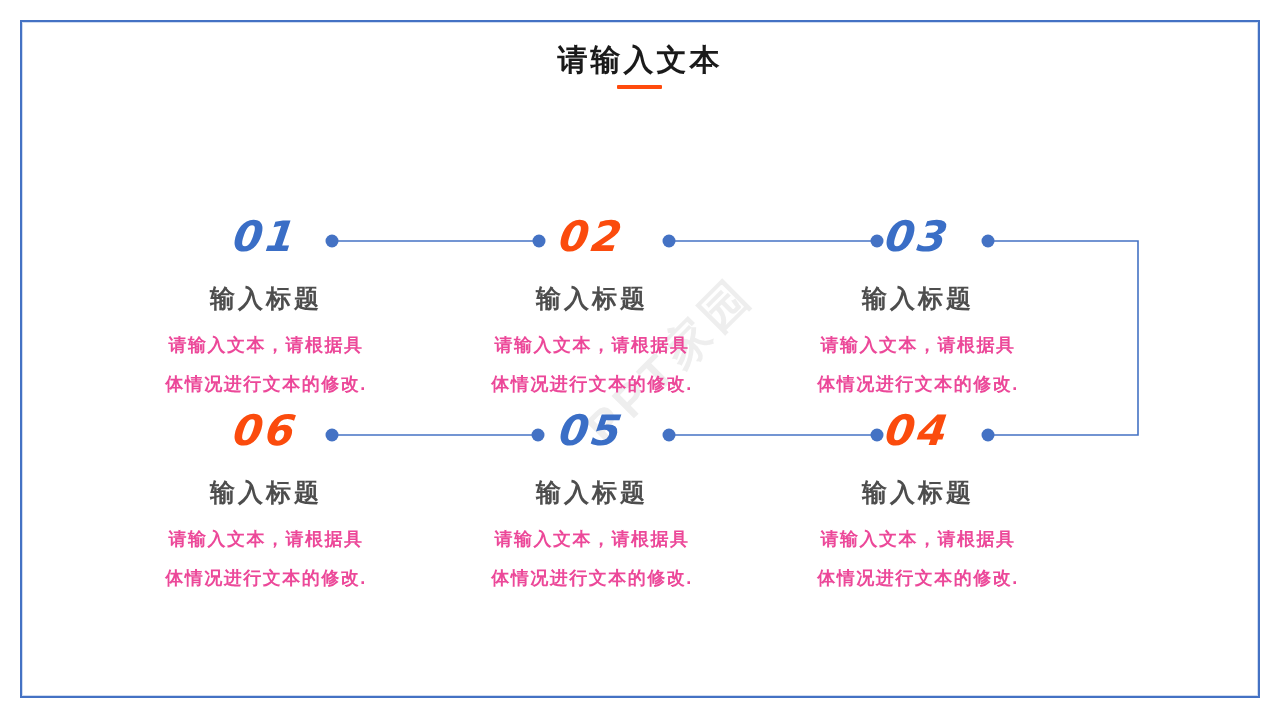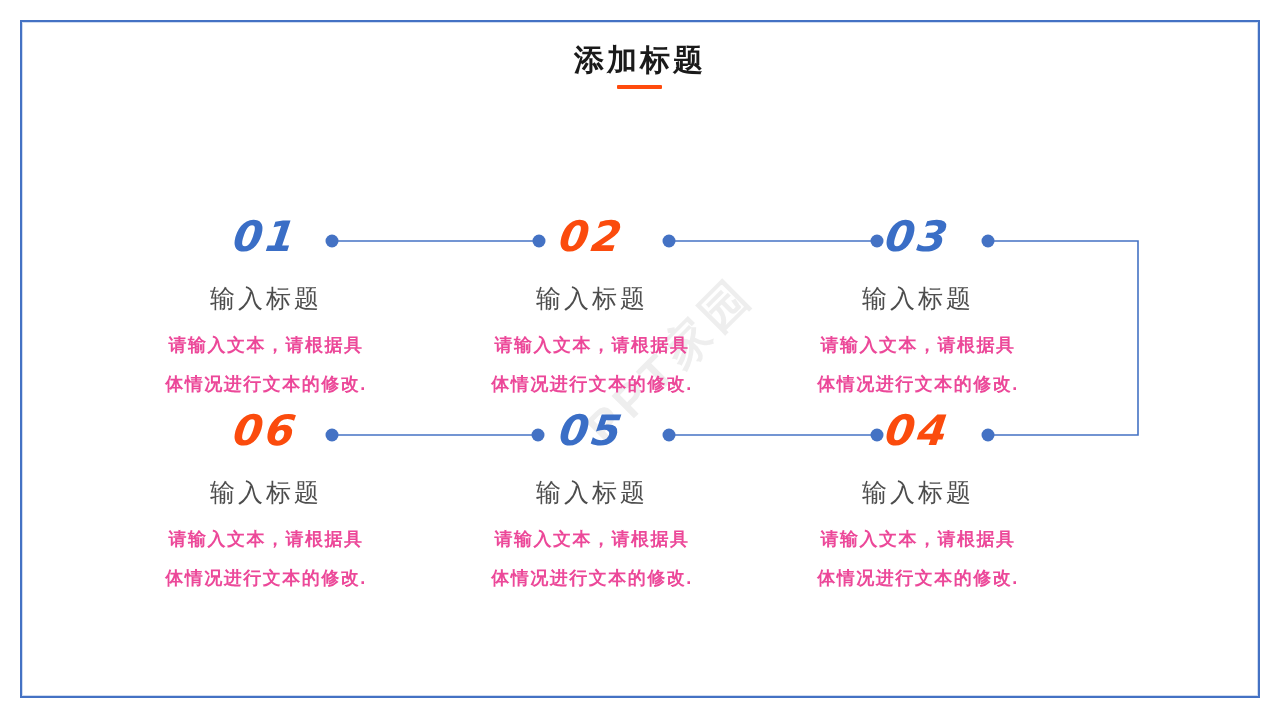--- a/index.html
+++ b/index.html
@@ -71,39 +71,39 @@
     font-style: italic;
     letter-spacing: 3px;
     height: 50px;
     line-height: 50px;
     transform: skewX(-8deg);
     font-family: "DejaVu Sans", sans-serif;
   }
   .step-heading {
     margin-top: 20px;
     font-size: 25px;
-    font-weight: normal;
+    font-weight: bold;
     letter-spacing: 3px;
     color: #4d4d4d;
   }
   .step-body {
     margin-top: 11px;
     font-size: 18px;
     line-height: 39px;
     letter-spacing: 1.5px;
     color: #ec4899;
     font-weight: bold;
   }
 </style>
 </head>
 <body>
 
 <div class="slide-border"></div>
 
-<div class="slide-title">添加标题</div>
+<div class="slide-title">请输入文本</div>
 <div class="title-underline" style="background-color: rgb(255, 75, 13);"></div>
 
 <div class="watermark">PPT家园</div>
 
 <svg class="connector-svg" viewBox="0 0 1280 720" xmlns="http://www.w3.org/2000/svg">
 
   <line class="connector-line" x1="332" y1="241" x2="539" y2="241"></line>
   <line class="connector-line" x1="669" y1="241" x2="877" y2="241"></line>
 
   <polyline class="connector-line" points="988,241 1138,241 1138,435 988,435"></polyline>

